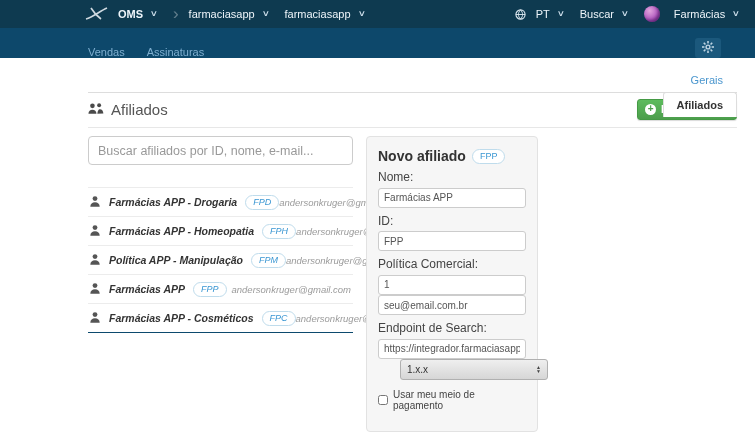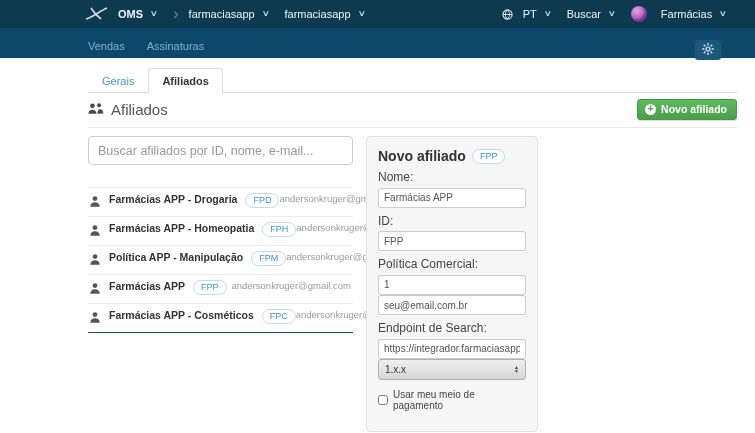--- a/index.html
+++ b/index.html
@@ -12,29 +12,29 @@
   .caret { font-size:8px; color:#cfe0ec; line-height:1; transform:scaleX(1.4); display:inline-block; }
   .crumb-sep { color:rgba(255,255,255,.35); font-size:17px; line-height:1; margin:0 10px 2px 0; font-weight:100; }
   .spacer { flex:1; }
   .logo { margin-right:10px; display:flex; align-items:center; }
   .avatar { width:16px; height:16px; border-radius:50%; margin-right:6px;
             background:radial-gradient(circle at 35% 30%, #e2a4dd, #b25cc0 55%, #7c3390);
             box-shadow:inset -2px -2px 3px rgba(60,10,80,.5); }
   .globe-ic { margin-right:2px; display:flex; }
 
   
-  .nav-sub { height:30px; background:#0d486b; display:flex; align-items:flex-start; padding:12px 34px 0 88px; }
+  .nav-sub { height:30px; background:#0d486b; display:flex; align-items:flex-end; padding:12px 34px 0 88px; }
   .nav-sub .slink { font-size:11px; color:#7fafd0; margin-right:22px; cursor:pointer; }
   .gear-btn { margin-left:auto; width:26px; height:20px; background:#1b587c; border-radius:3px;
               display:flex; align-items:center; justify-content:center; cursor:pointer; }
 
   
   .content { margin:8px 18px 0 88px; }
 
-  .tabs { display:flex; border-bottom:1px solid #ddd; height:27px; align-items:flex-end; }
+  .tabs { display:flex; border-bottom:1px solid #ddd; height:27px; align-items:flex-end;flex-direction:column; }
   .tab { font-size:11px; padding:6px 13px; border:1px solid transparent; border-bottom:none;
          border-radius:3px 3px 0 0; cursor:pointer; position:relative; top:1px; }
   .tab.inactive { color:#4a96ce; }
   .tab.active { background:#fff; color:#333; font-weight:bold; border-color:#ddd; }
 
   .page-header { display:flex; align-items:center; justify-content:space-between;
                  padding:6px 0 7px 0; border-bottom:1px solid #e7e7e7; }
   .page-title { display:flex; align-items:center; gap:7px; font-size:15px; color:#555; }
   .btn-new { display:flex; align-items:center; gap:5px; font-size:10.5px; font-weight:bold; color:#fff;
              background:linear-gradient(#5dbb5d,#4c9e4c); border:1px solid #459a45; border-radius:3px;
@@ -42,38 +42,38 @@
   .plus-ic { width:11px; height:11px; background:#fff; border-radius:50%; color:#4c9e4c;
              font-size:10px; font-weight:bold; line-height:10px; text-align:center; }
 
   .main { display:flex; margin-top:8px; align-items:flex-start; }
   .left-col { width:265px; }
   .search-input { width:100%; height:29px; border:1px solid #ccc; border-radius:4px; padding:12px 9px;
                   font-size:12.5px; color:#555; font-family:"Liberation Sans",sans-serif; outline:none; }
   .search-input::placeholder { color:#999; }
 
   .aff-list { margin-top:22px; }
-  .aff-row { display:flex; align-items:flex-start; padding:5px 2px; border-top:1px solid #ececec; cursor:pointer; }
+  .aff-row { display:flex; align-items:center; padding:5px 2px; border-top:1px solid #ececec; cursor:pointer;font-style:italic; }
   .aff-row:last-child { border-bottom:1px solid #0c4a6e; }
   .aff-name { font-size:10.5px; font-weight:bold; color:#333; margin-left:9px; white-space:nowrap; }
   .badge { font-size:9px; color:#3b97d3; border:1px solid #bfdcec; border-radius:9px;
            padding:1px 7px 2px 7px; margin-left:8px; background:#fff; white-space:nowrap; }
   .aff-email { margin-left:auto; font-size:9.5px; color:#9b9b9b; white-space:nowrap; }
 
   
   .panel { width:172px; margin-left:13px; background:#f6f6f6; border:1px solid #e2e2e2;
            border-radius:4px; padding:11px; }
   .panel-title-row { display:flex; align-items:center; gap:6px; margin-bottom:5px; }
   .panel-title { font-size:14px; font-weight:bold; color:#333; }
   .fgroup label { display:block; font-size:12px; color:#444; margin:6px 0 3px 0; }
   .fgroup input { width:100%; height:20px; border:1px solid #ccc; border-radius:3px; padding:0 5px;
                   font-size:10px; color:#555; font-family:"Liberation Sans",sans-serif; outline:none; }
   .select-box { width:100%; height:21px; border:1px solid #b0b0b0; border-radius:3px;
                 background:linear-gradient(#efefef,#d6d6d6); display:flex; align-items:center;
-                font-size:10px; color:#333; padding-left:6px; cursor:pointer; }
+                font-size:10px; color:#333; padding-left:6px; cursor:pointer;margin-left:22px; }
   .stepper { margin-left:auto; width:15px; display:flex; flex-direction:column; align-items:center;
              justify-content:center; line-height:4px; font-size:5px; color:#444; padding-right:2px; }
   .check-row { display:flex; align-items:center; gap:5px; margin:9px 0 9px 0; font-size:10px; color:#444; }
   .check-row input { width:10px; height:10px; }
 </style>
 </head>
 <body>
 
 <div class="app">
 
@@ -105,21 +105,21 @@
           <path d="M1 6 h10 M6 1 c-3 3 -3 7 0 10 M6 1 c3 3 3 7 0 10" stroke="#dfeaf2" stroke-width="1" fill="none"></path>
         </svg>
       </span>
       <span>PT</span>
       <span class="caret">∨</span>
     </span>
     <span class="item">
       <span>Buscar</span>
       <span class="caret">∨</span>
     </span>
-    <span class="item" style="margin-right:13px">
+    <span class="item" style="margin-right:0">
       <span class="avatar"></span>
       <span>Farmácias</span>
       <span class="caret">∨</span>
     </span>
   </div>
 
   <div class="nav-sub">
     <span class="slink">Vendas</span>
     <span class="slink">Assinaturas</span>
     <span class="gear-btn">

